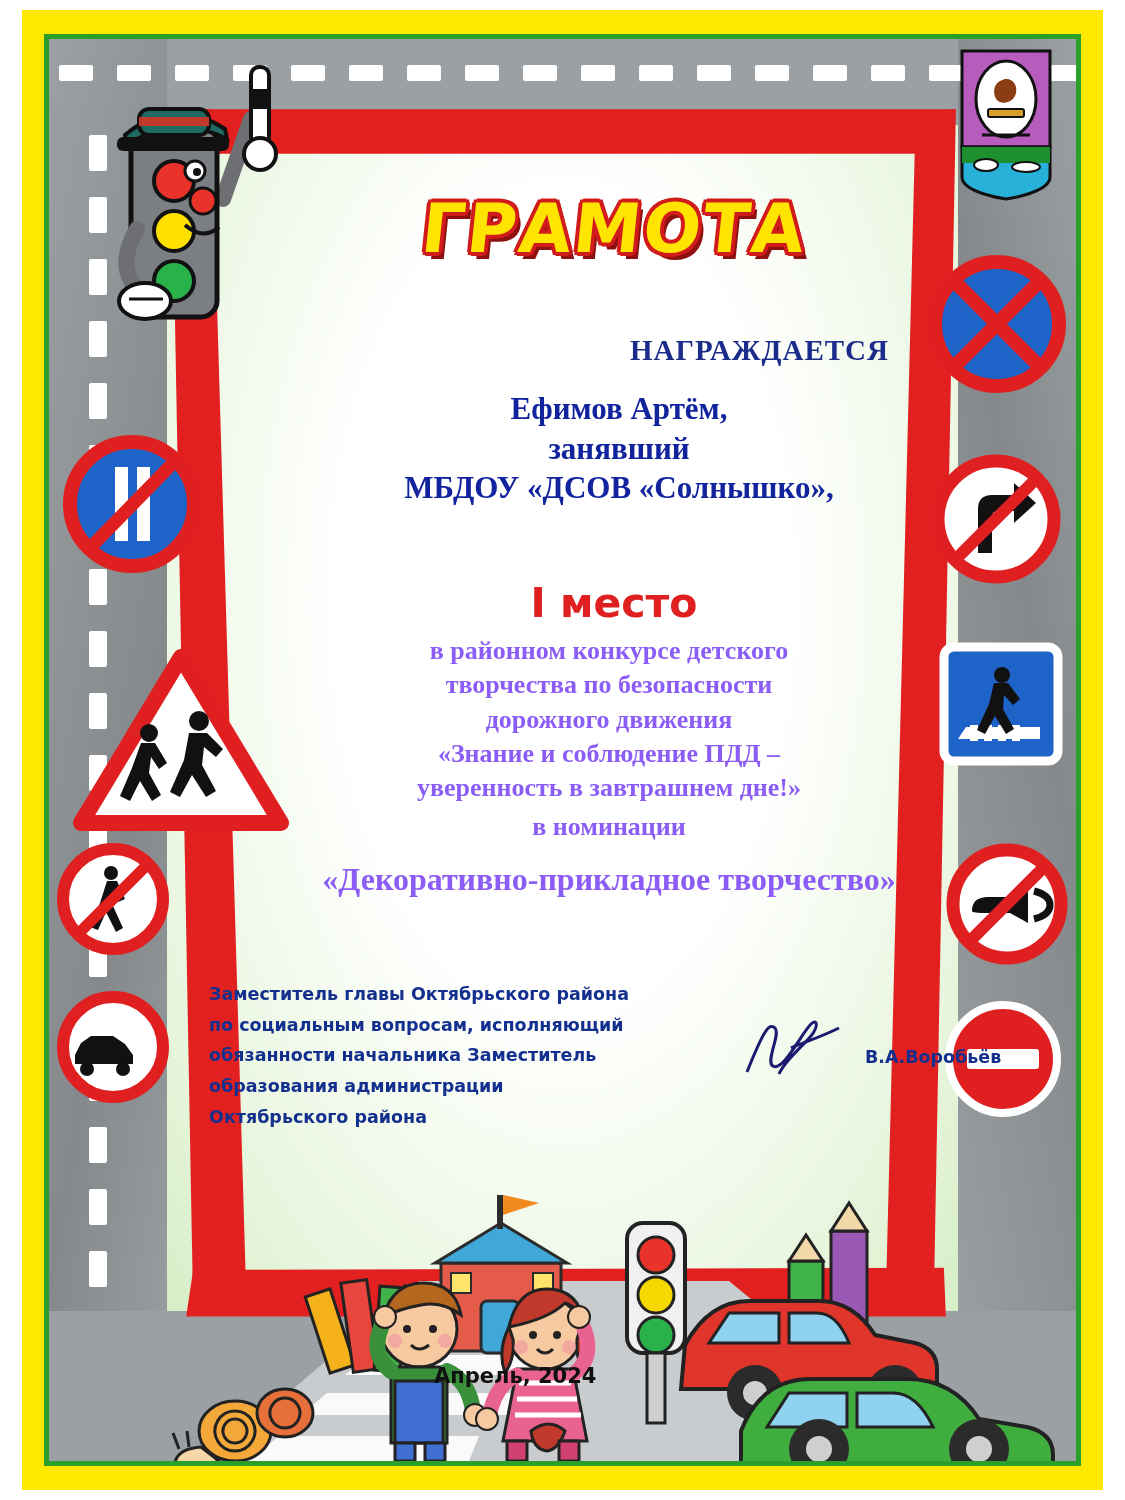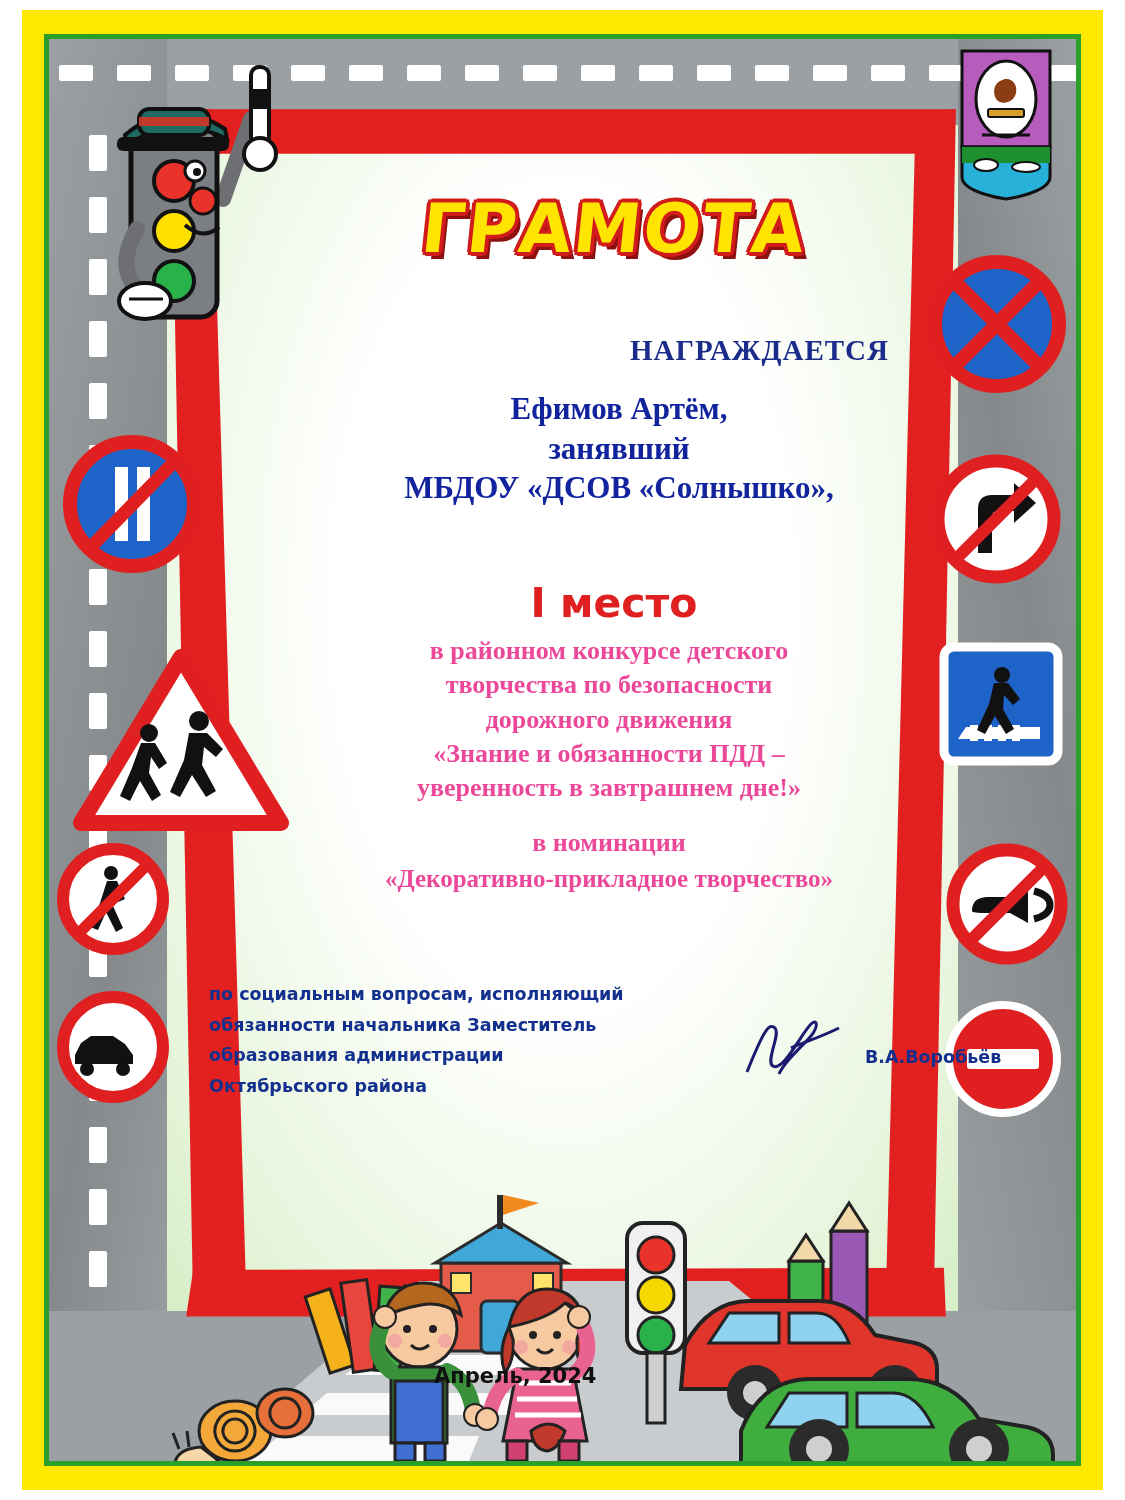--- a/index.html
+++ b/index.html
@@ -90,24 +90,24 @@
   }
   .place{
     position:absolute;left:330px;top:540px;width:470px;text-align:center;
     font-family:"DejaVu Sans", sans-serif;font-weight:bold;font-size:41px;
     color:#e02020;
     text-shadow:2px 2px 0 #ffffff;
   }
   .contest{
     position:absolute;left:215px;top:595px;width:690px;text-align:center;
     font-family:"Liberation Serif", serif;
-    font-weight:bold;font-size:26px;color:#ec4899;line-height:1.32;
-  }
-  .contest .nomination-label{display:block;margin-top:20px;}
-  .contest .nomination{display:block;margin-top:2px;font-size:25px;}
+    font-weight:bold;font-size:26px;color:#8b5cf6;line-height:1.32;
+  }
+  .contest .nomination-label{display:block;margin-top:4px;}
+  .contest .nomination{display:block;margin-top:14px;font-size:32px;}
 
   
   .sign-block{
     position:absolute;left:160px;top:940px;width:520px;
     font-family:"DejaVu Sans", sans-serif;
     font-weight:bold;font-size:17.5px;color:#14308e;line-height:1.75;
   }
   .sign-name{
     position:absolute;left:795px;top:1008px;
     font-family:"DejaVu Sans", sans-serif;
@@ -352,27 +352,28 @@
       <div>занявший</div>
       <div>МБДОУ «ДСОВ «Солнышко»,</div>
     </div>
 
     <div class="place">I место</div>
 
     <div class="contest">
       <div>в районном конкурсе детского</div>
       <div>творчества по безопасности</div>
       <div>дорожного движения</div>
-      <div>«Знание и обязанности ПДД –</div>
+      <div>«Знание и соблюдение ПДД –</div>
       <div>уверенность в завтрашнем дне!»</div>
       <span class="nomination-label">в номинации</span>
       <span class="nomination">«Декоративно-прикладное творчество»</span>
     </div>
 
     <div class="sign-block">
+      <div>Заместитель главы Октябрьского района</div>
       <div>по социальным вопросам, исполняющий</div>
       <div>обязанности начальника Заместитель</div>
       <div>образования администрации</div>
       <div>Октябрьского района</div>
     </div>
 
     <div class="signature-mark">
       <svg viewBox="0 0 110 70" width="110" height="70">
         <path d="M8,58 C24,18 30,8 36,14 C42,20 26,48 34,52 C44,58 62,20 72,10 C78,4 80,12 72,22 C62,34 46,46 40,60" fill="none" stroke="#1a1a6e" stroke-width="3"></path>
         <path d="M52,34 C66,28 84,22 100,14" fill="none" stroke="#1a1a6e" stroke-width="3"></path>

